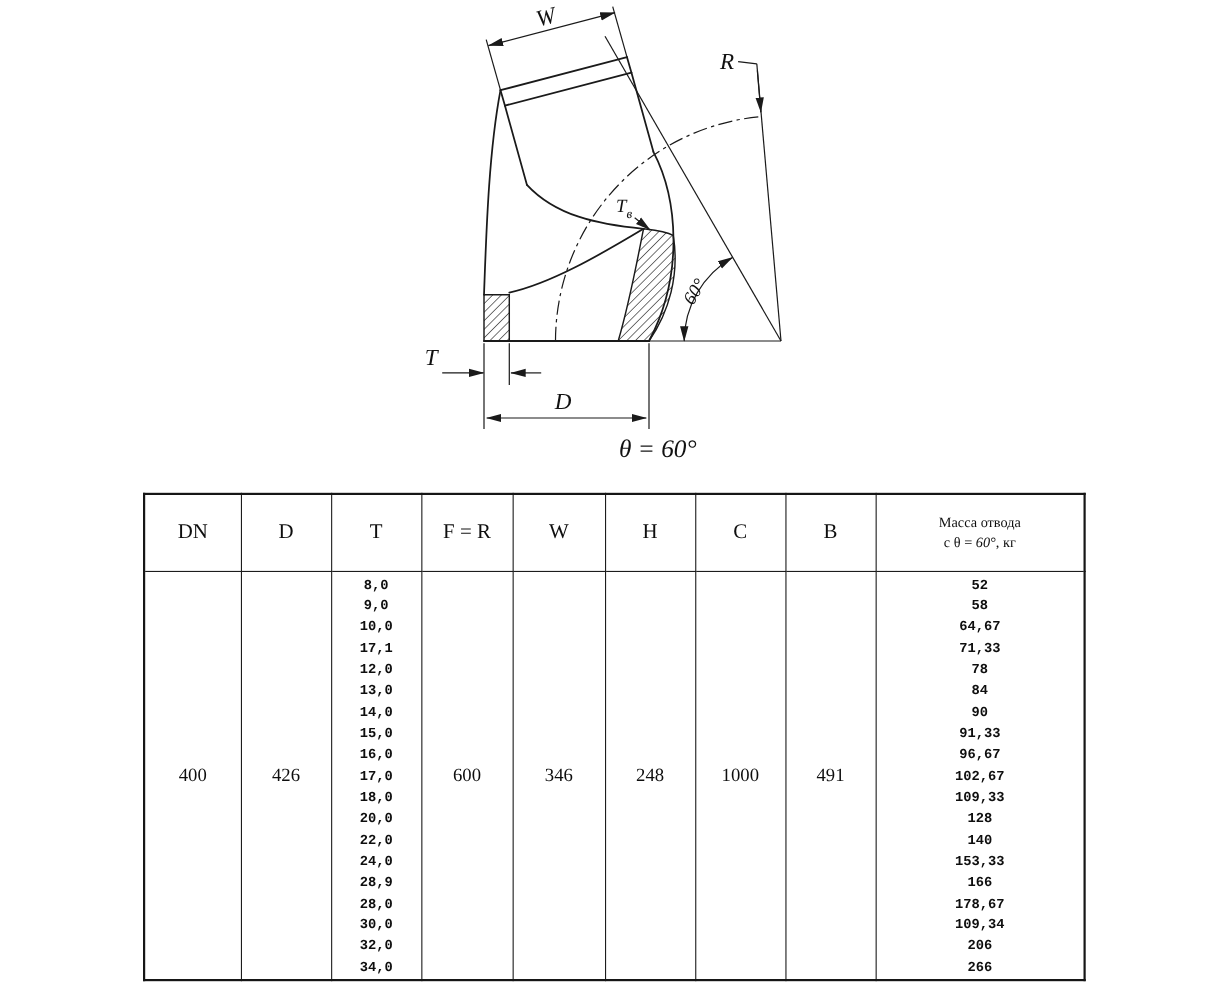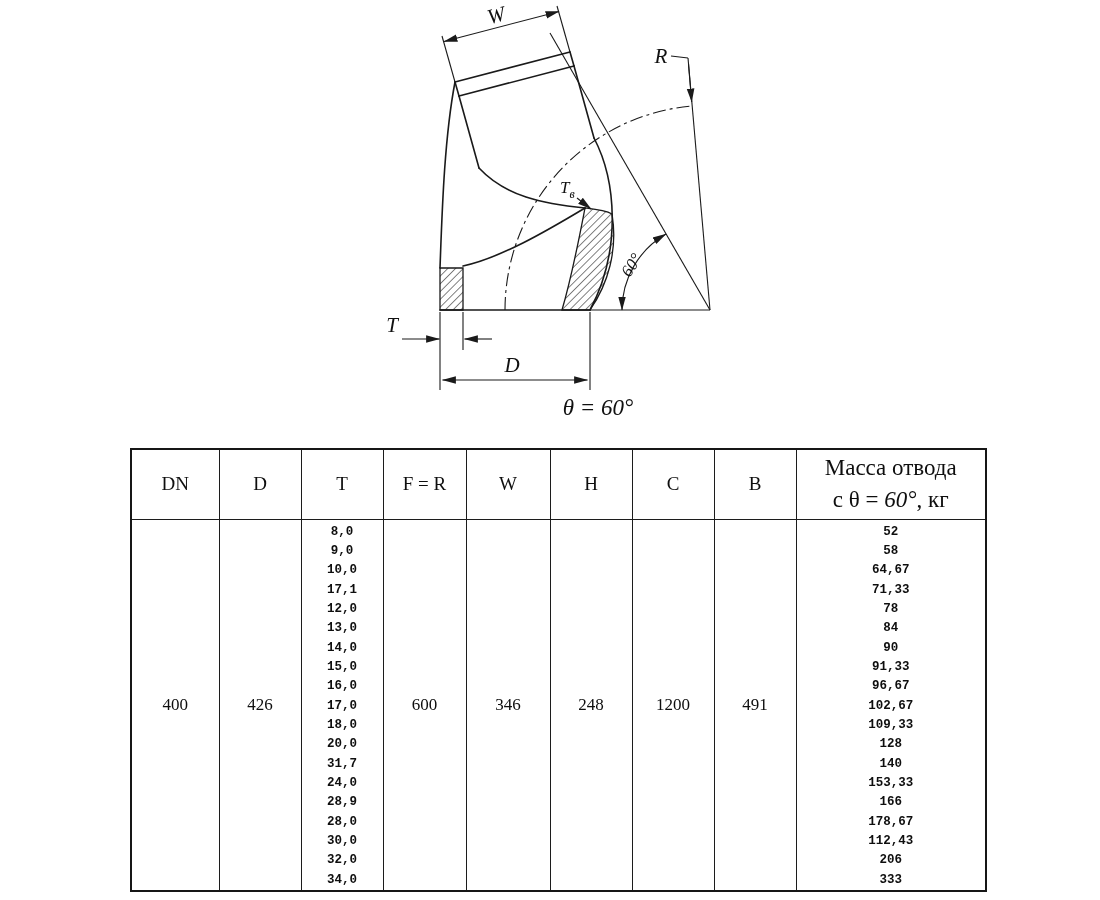--- a/index.html
+++ b/index.html
@@ -14,21 +14,21 @@
   table.dims{
     border-collapse:collapse;table-layout:fixed;
     width:855px;height:444px;
     border:2.2px solid #161616;color:#0e0e0e;
   }
   table.dims th, table.dims td{
     border:1.6px solid #1c1c1c;text-align:center;padding:0;
   }
   table.dims thead tr{height:70px;}
   table.dims th{font-weight:normal;font-size:19px;font-family:"Liberation Serif", serif;}
-  th .mass-line{font-size:23px;line-height:1.4;}
+  th .mass-line{font-size:13px;line-height:1.4;}
   .it{font-style:italic;}
   table.dims td{font-size:17px;vertical-align:middle;font-family:"Liberation Serif", serif;}
   td.listcell{vertical-align:top;}
   .vlist{padding-top:3px;}
   .vlist div{
     font-family:Liberation Mono, monospace;
     font-weight:bold;font-size:12.5px;line-height:19.35px;
   }
   svg text{fill:#111;}
   .dimlabel{font-family:"Liberation Serif", serif;font-style:italic;font-size:21px;}
@@ -156,55 +156,55 @@
                 <div>10,0</div>
                 <div>17,1</div>
                 <div>12,0</div>
                 <div>13,0</div>
                 <div>14,0</div>
                 <div>15,0</div>
                 <div>16,0</div>
                 <div>17,0</div>
                 <div>18,0</div>
                 <div>20,0</div>
-                <div>31,7</div>
+                <div>22,0</div>
                 <div>24,0</div>
                 <div>28,9</div>
                 <div>28,0</div>
                 <div>30,0</div>
                 <div>32,0</div>
                 <div>34,0</div>
               </div>
           </td>
           <td>600</td>
           <td>346</td>
           <td>248</td>
-          <td>1200</td>
+          <td>1000</td>
           <td>491</td>
           <td class="listcell">
             <div class="vlist">
                 <div>52</div>
                 <div>58</div>
                 <div>64,67</div>
                 <div>71,33</div>
                 <div>78</div>
                 <div>84</div>
                 <div>90</div>
                 <div>91,33</div>
                 <div>96,67</div>
                 <div>102,67</div>
                 <div>109,33</div>
                 <div>128</div>
                 <div>140</div>
                 <div>153,33</div>
                 <div>166</div>
                 <div>178,67</div>
-                <div>112,43</div>
+                <div>109,34</div>
                 <div>206</div>
-                <div>333</div>
+                <div>266</div>
               </div>
           </td>
         </tr>
       </tbody>
     </table>
   </div>
 
 </div>
 
 </body></html>

